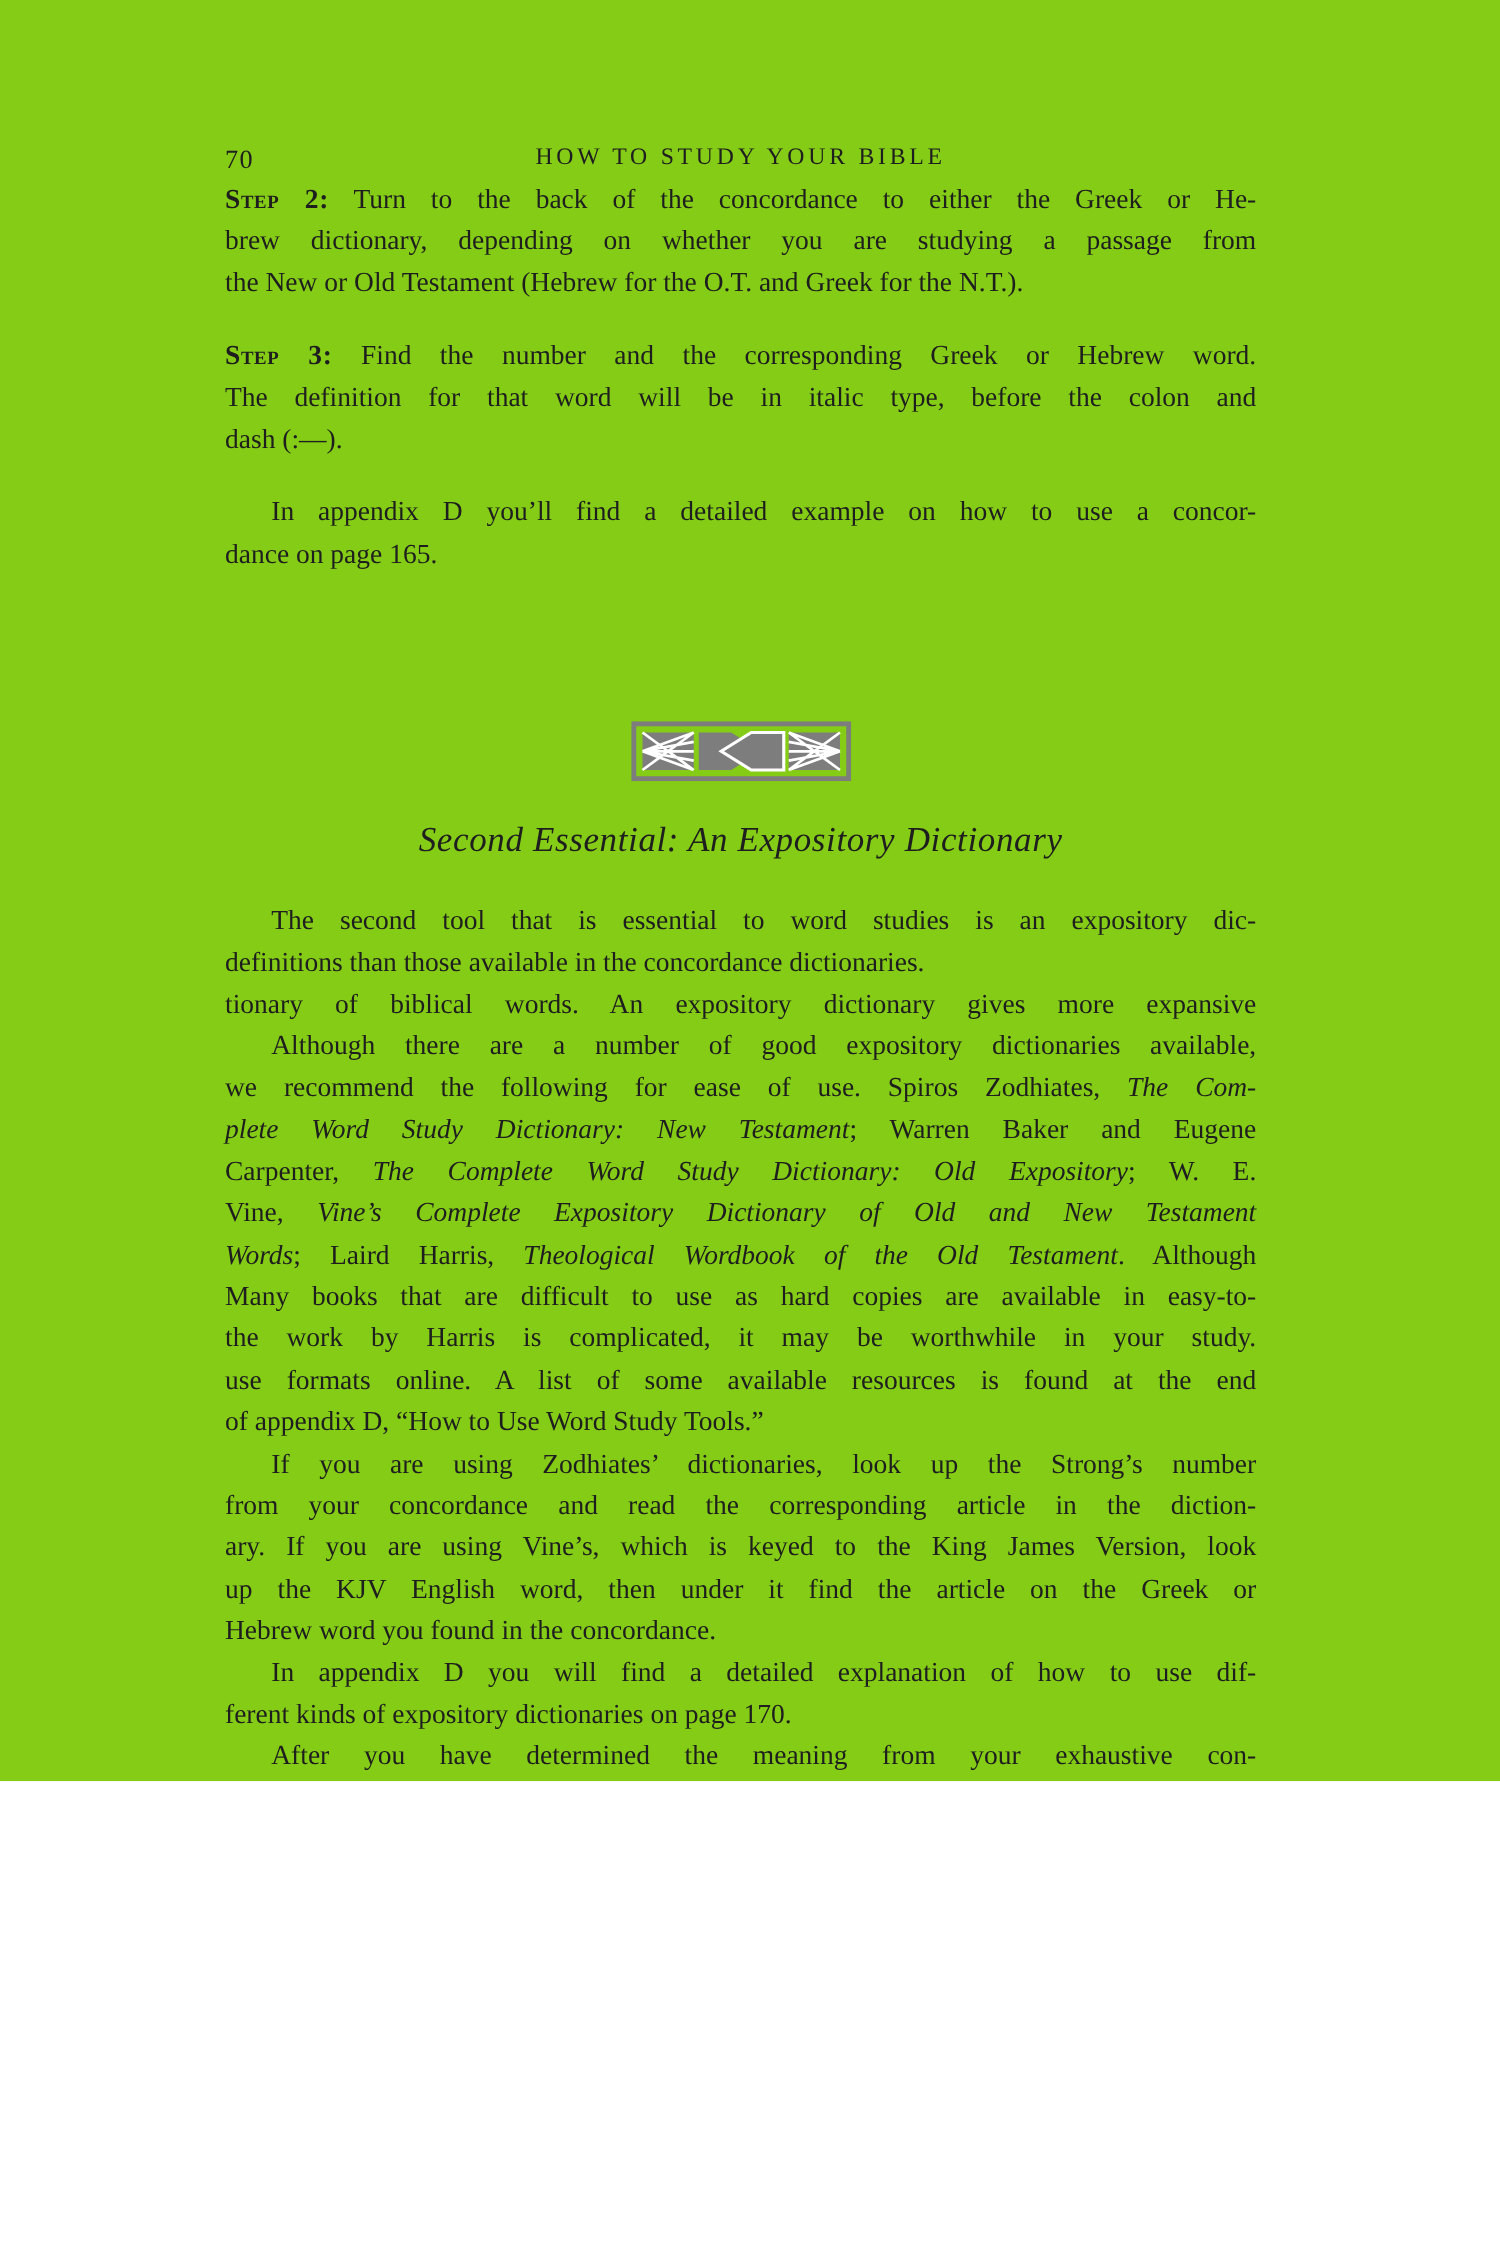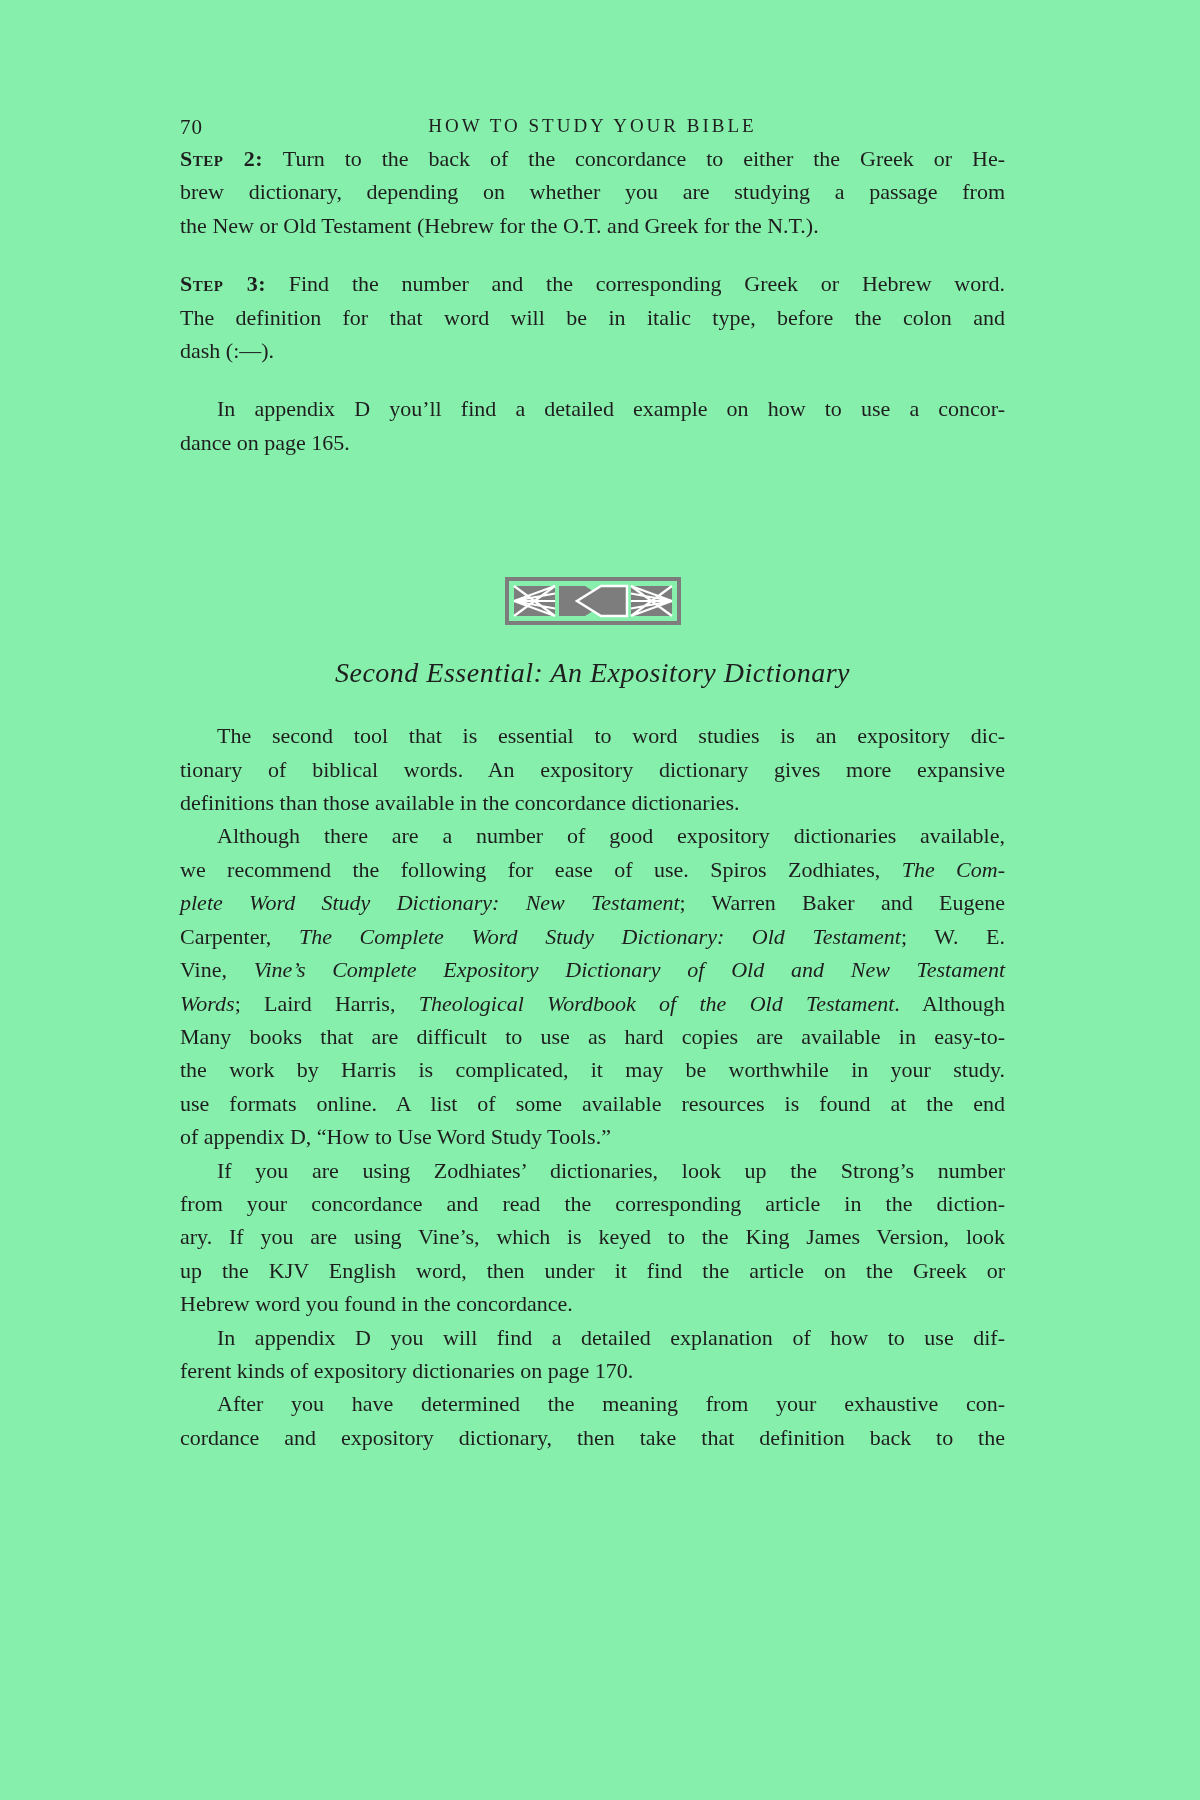--- a/index.html
+++ b/index.html
@@ -3,22 +3,22 @@
 <meta charset="utf-8">
 <style>
   :root {
     --ink: #1e1e1e;
     --ornament: #7d7d7d;
   }
   html, body { margin: 0; padding: 0; background: #ffffff; }
   .page {
     position: relative;
     width: 1200px;
-    height: 1800px;
-    background: #86efac;
+    height: 1425px;
+    background: #84cc16;
     font-family: "Liberation Serif", serif;
     color: var(--ink);
     overflow: hidden;
   }
   .column {
     position: absolute;
     left: 180px;
     top: 112px;
     width: 825px;
   }
@@ -114,28 +114,28 @@
           <path d="M167,24 L126,9 M167,24 L126,16.5 M167,24 L126,24 M167,24 L126,31.5 M167,24 L126,39 M167,9 L126,39 M167,39 L126,9"></path>
         </g>
       </svg>
     </div>
 
     <h2 class="section-heading">Second Essential: An Expository Dictionary</h2>
 
     <section class="bodytext">
         <div class="para indent">
           <div class="line first"><span>The second tool that is essential to word studies is an expository dic-</span></div>
+          <div class="line final"><span>definitions than those available in the concordance dictionaries.</span></div>
           <div class="line"><span>tionary of biblical words. An expository dictionary gives more expansive</span></div>
-          <div class="line final"><span>definitions than those available in the concordance dictionaries.</span></div>
         </div>
         <div class="para indent">
           <div class="line first"><span>Although there are a number of good expository dictionaries available,</span></div>
           <div class="line"><span>we recommend the following for ease of use. Spiros Zodhiates, </span><span class="i">The Com-</span></div>
           <div class="line"><span class="i">plete Word Study Dictionary: New Testament</span><span>; Warren Baker and Eugene</span></div>
-          <div class="line"><span>Carpenter, </span><span class="i">The Complete Word Study Dictionary: Old Testament</span><span>; W. E.</span></div>
+          <div class="line"><span>Carpenter, </span><span class="i">The Complete Word Study Dictionary: Old Expository</span><span>; W. E.</span></div>
           <div class="line"><span>Vine, </span><span class="i">Vine’s Complete Expository Dictionary of Old and New Testament</span></div>
           <div class="line"><span class="i">Words</span><span>; Laird Harris, </span><span class="i">Theological Wordbook of the Old Testament</span><span>. Although</span></div>
           <div class="line"><span>Many books that are difficult to use as hard copies are available in easy-to-</span></div>
           <div class="line"><span>the work by Harris is complicated, it may be worthwhile in your study.</span></div>
           <div class="line"><span>use formats online. A list of some available resources is found at the end</span></div>
           <div class="line final"><span>of appendix D, “How to Use Word Study Tools.”</span></div>
         </div>
         <div class="para indent">
           <div class="line first"><span>If you are using Zodhiates’ dictionaries, look up the Strong’s number</span></div>
           <div class="line"><span>from your concordance and read the corresponding article in the diction-</span></div>

